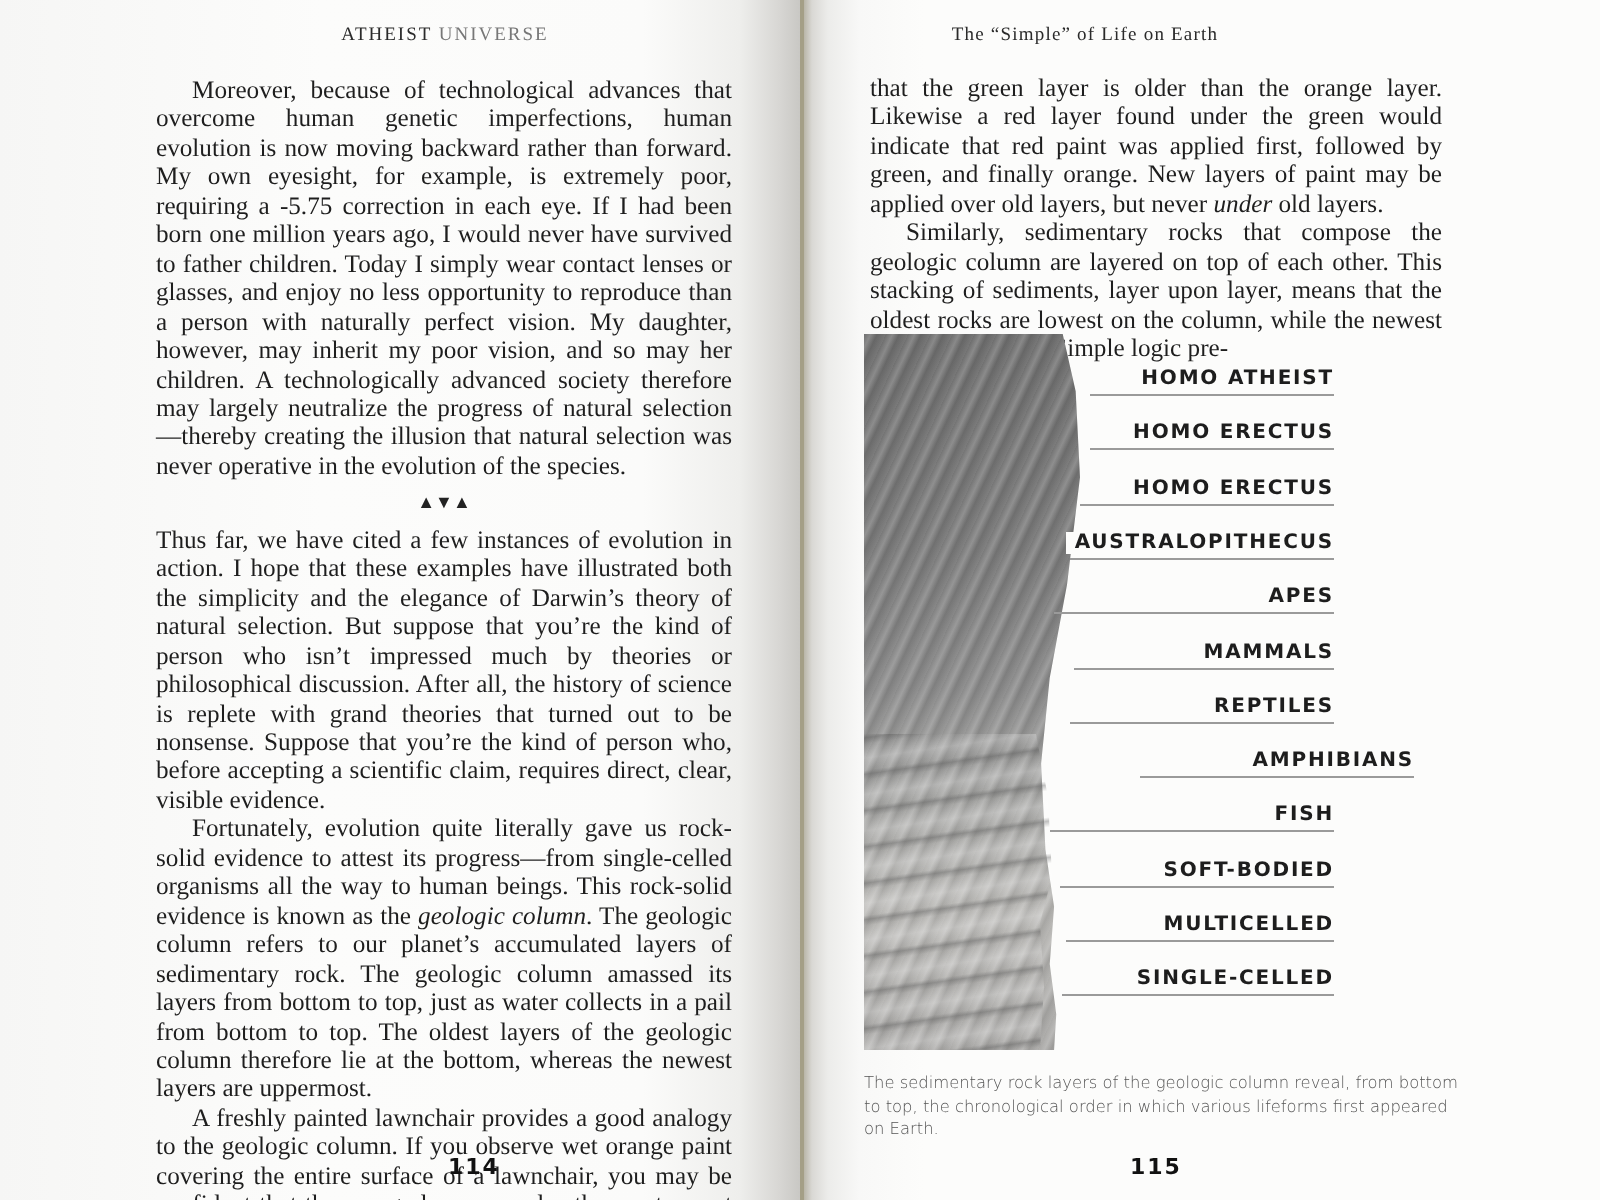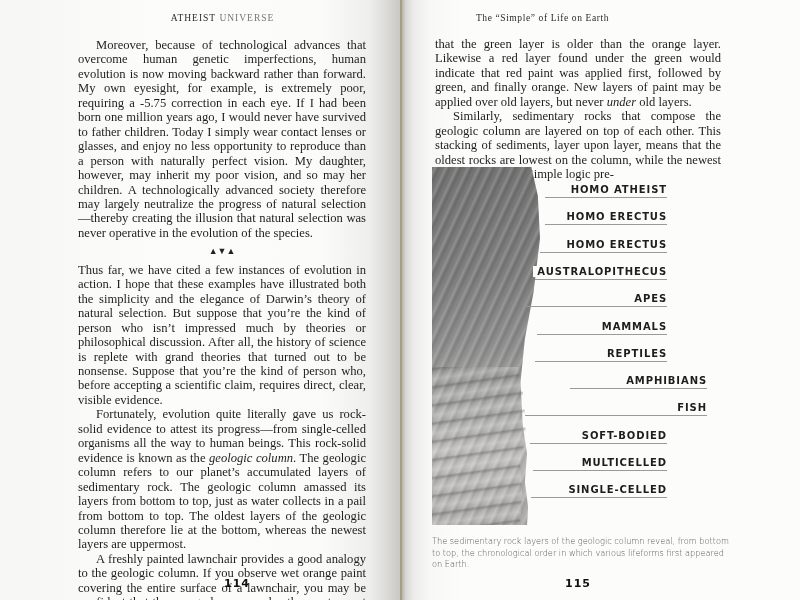--- a/index.html
+++ b/index.html
@@ -121,21 +121,21 @@
         <span class="lab">MAMMALS</span>
       </div>
       <div class="layer" style="top: 177.8px;">
         <div class="rule" style="left: 103px;"></div>
         <span class="lab">REPTILES</span>
       </div>
       <div class="layer" style="top: 205.1px; margin-left: 40px;">
         <div class="rule" style="left: 98px;"></div>
         <span class="lab">AMPHIBIANS</span>
       </div>
-      <div class="layer" style="top: 232.4px; padding-left: 40px;">
+      <div class="layer" style="top: 232.4px;">
         <div class="rule" style="left: 93px;"></div>
         <span class="lab">FISH</span>
       </div>
       <div class="layer" style="top: 259.7px;">
         <div class="rule" style="left: 98px;"></div>
         <span class="lab">SOFT-BODIED</span>
       </div>
       <div class="layer" style="top: 287px; text-align: center;">
         <div class="rule" style="left: 101px;"></div>
         <span class="lab">MULTICELLED</span>

